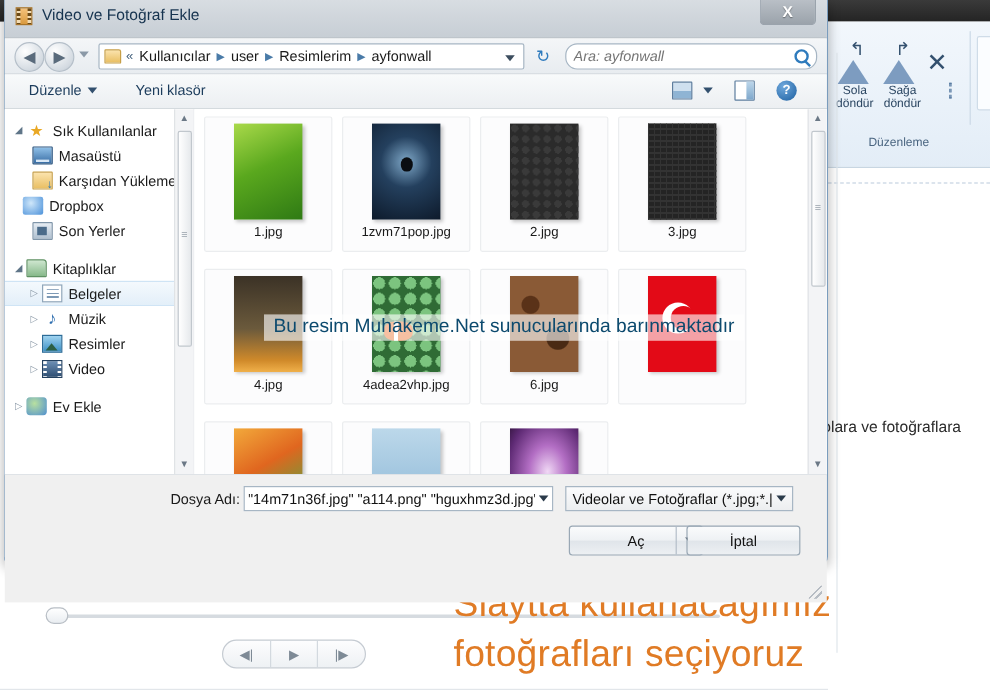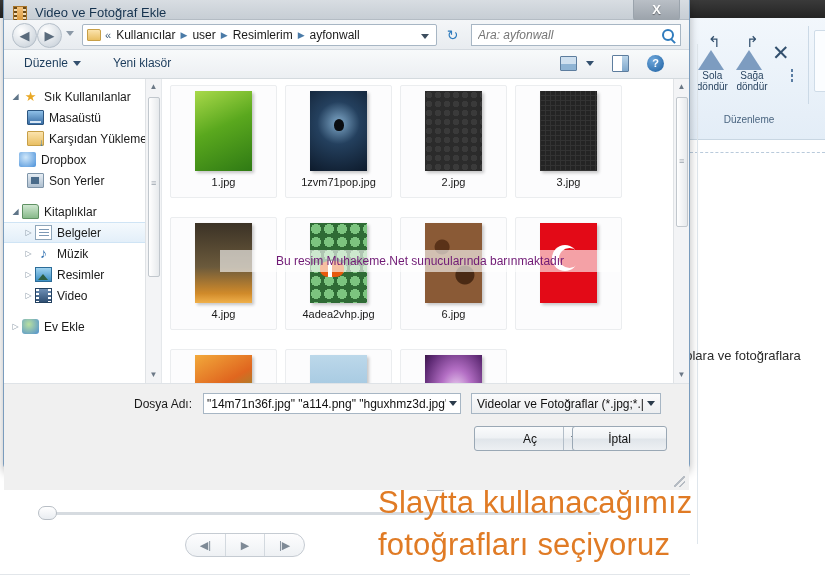--- a/index.html
+++ b/index.html
@@ -98,21 +98,21 @@
   
   .dialog {
     position: absolute; left: 3px; top: 0px; width: 687px; height: 470px;
     background: #f0f0f0;
     border: 1px solid #7a9cbd;
     border-top: none;
     border-radius: 0 0 6px 6px;
     box-shadow: 0 3px 10px rgba(0,0,0,0.28);
   }
   .titlebar {
-    position: relative; height: 20px;
+    position: relative; height: 32px;
     background: linear-gradient(to bottom, #d8dde2 0%, #cfd5db 50%, #c7ced5 100%);
     border-bottom: 1px solid #b4bcc4;
   }
   .title-icon {
     position: absolute; left: 9px; top: 6px; width: 14px; height: 15px;
     background: linear-gradient(to bottom, #f5c27a, #d99a3f);
     border: 1px solid #a87429;
   }
   .title-icon::before, .title-icon::after {
     content: ""; position: absolute; top: 0; width: 3px; height: 100%;
@@ -169,21 +169,21 @@
     width: 0; height: 0; border-left: 4px solid transparent;
     border-right: 4px solid transparent; border-top: 5px solid #3c4d5e;
   }
   .refresh-btn {
     position: absolute; left: 437px; top: 4px; width: 23px; height: 22px;
     border: 1px solid transparent; text-align: center; line-height: 21px;
     color: #2f7bbd; font-size: 14px;
   }
   .searchbox {
     position: absolute; left: 467px; top: 4px; width: 210px; height: 22px;
-    background: #fff; border: 1px solid #a7b6c4; border-radius: 0;
+    background: #fff; border: 1px solid #a7b6c4; border-radius: 10px;
     display: flex; align-items: center; padding: 0 6px;
   }
   .searchbox input {
     flex: 1; border: none; outline: none; font-size: 12px;
     font-family: "Liberation Sans", sans-serif;
     color: #555; font-style: italic; background: transparent;
   }
   .search-mag {
     width: 12px; height: 12px; border: 2px solid #2f7bbd; border-radius: 50%;
     position: relative;
@@ -295,21 +295,21 @@
     background: linear-gradient(to right, #ffffff, #e6e9ec);
   }
   .sb-thumb::after {
     content:"≡"; position:absolute; left: 2px; top: 80px;
     color:#9aa3ac; font-size: 9px;
   }
   .sidebar-divider { width: 1px; background: #e5e8eb; }
 
   
   .filelist { flex: 1; position: relative; background: #fff; overflow: hidden; }
-  .grid { display: flex; flex-wrap: wrap; padding: 6px 0 0 8px; gap: 19px 8px; }
+  .grid { display: flex; flex-wrap: wrap; padding: 6px 0 0 8px; gap: 14px 8px; }
   .cell {
     width: 107px; height: 113px;
     border: 1px solid #ebedef; border-radius: 2px;
     background: #fcfcfd;
     display: flex; flex-direction: column; align-items: center; justify-content: flex-start;
     padding-top: 5px;
   }
   .thumb { width: 57px; height: 80px; box-shadow: 2px 2px 3px rgba(0,0,0,0.22); }
   .fname { font-size: 11px; color: #1a1a1a; margin-top: 5px; }
 
@@ -332,37 +332,37 @@
     border-radius:50%; background:#e30a17; }
   .th-10 { background: linear-gradient(150deg,#f2a93b 0%,#e0661f 40%,#6f9b3a 75%,#3f7a28 100%); }
   .th-11 { background: linear-gradient(to bottom,#bcd8ea 0%,#9cc2dd 60%,#8fb6d2 100%); position: relative; }
   .th-11::after { content:""; position:absolute; left:22px; bottom:0; width:20px;height:40px;
     background:linear-gradient(to bottom,#6f7c86,#2e3740); border-radius:45% 50% 10% 10%; }
   .th-12 { background: radial-gradient(ellipse at 55% 45%, #f0d8f5 0%, #b36ec4 35%, #5e2a74 75%, #2a1033 100%); }
 
   .watermark {
     position: absolute; left: 58px; top: 171px; width: 400px; height: 22px;
     background: rgba(255,255,255,0.62);
-    color: #701a75; font-size: 12px; text-align: center; line-height: 22px;
+    color: #0c4a6e; font-size: 16px; text-align: center; line-height: 22px;
   }
   .fl-scroll {
     position: absolute; right: 0; top: 0; width: 16px; height: 100%;
     background: #f3f4f6; border-left: 1px solid #e0e3e6;
   }
   .fl-thumb {
     position: absolute; left: 2px; top: 18px; width: 12px; height: 130px;
     border: 1px solid #c1c7cd; border-radius: 2px;
     background: linear-gradient(to right, #ffffff, #e6e9ec);
   }
   .fl-thumb::after { content:"≡"; position:absolute; left:2px; top:58px; color:#9aa3ac; font-size:9px; }
 
   
   .footer { position: relative; height: 106px; background: #f0f0f0; }
   .lbl-dosya {
-    position: absolute; left: 130px; top: 13px; font-size: 12px; color: #1a1a1a;
+    position: absolute; left: 138px; top: 13px; font-size: 12px; color: #1a1a1a;
   }
   .file-input {
     position: absolute; left: 199px; top: 9px; width: 258px; height: 21px;
     background: #fff; border: 1px solid #a7b6c4;
     display: flex; align-items: center; padding: 0 3px; overflow: hidden;
   }
   .file-input input {
     flex: 1; border: none; outline: none; font-size: 12px; color: #111;
     font-family: "Liberation Sans", sans-serif; background: transparent;
   }

